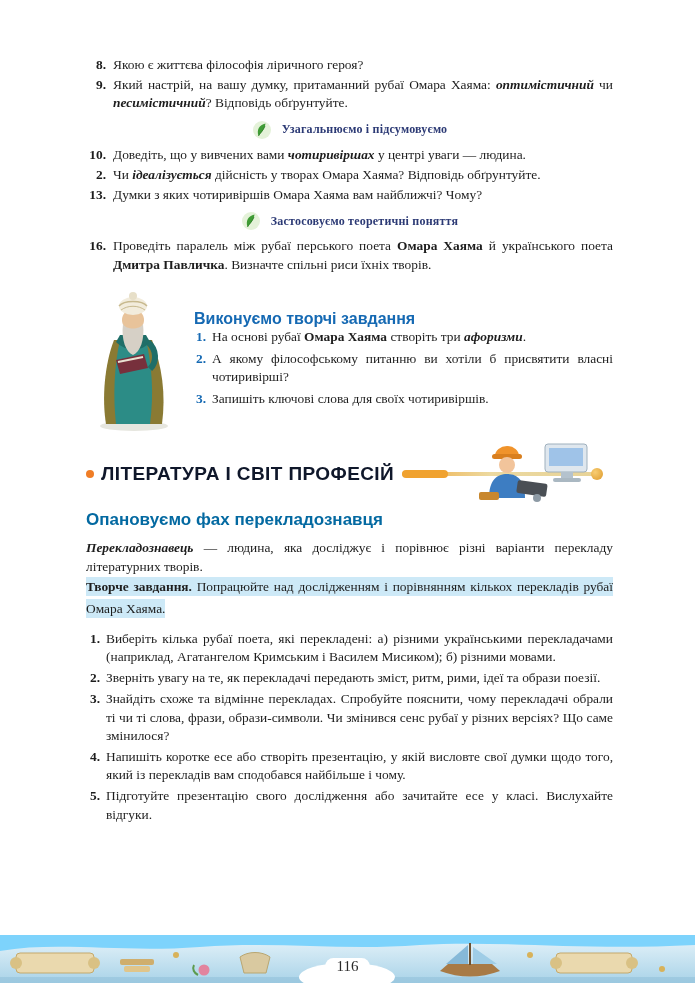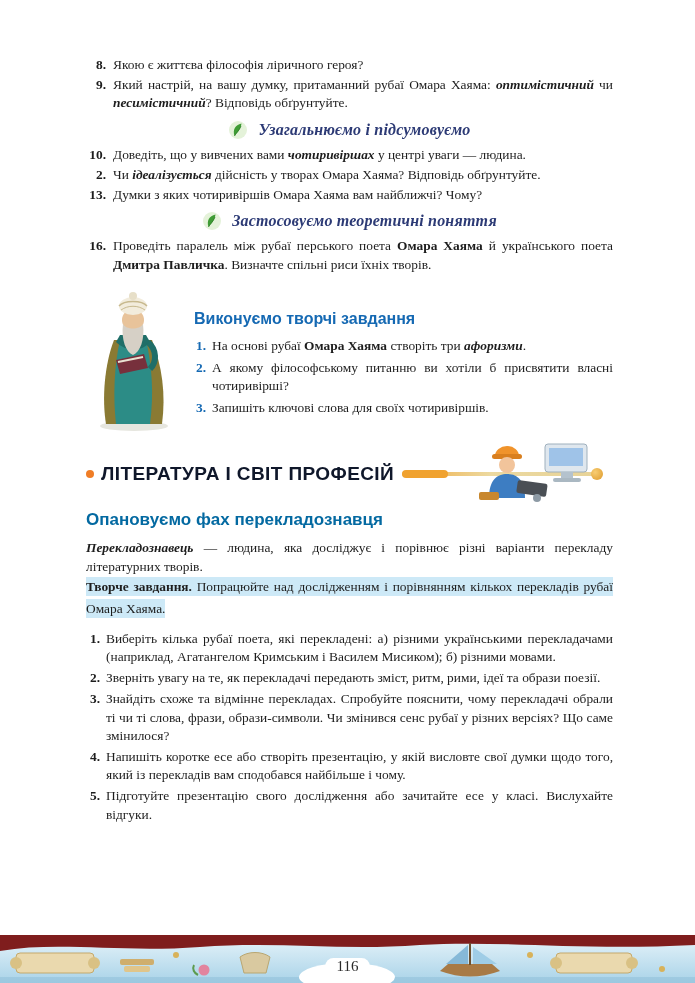--- a/index.html
+++ b/index.html
@@ -13,28 +13,28 @@
   
   .qlist { width:100%; }
   .qitem { display:flex; margin-bottom:2px; font-size:13.4px; line-height:1.36; text-align:justify; }
   .qnum { flex:0 0 27px; text-align:right; padding-right:7px; font-weight:700; }
   .qtext { flex:1; }
   b { font-weight:700; }
   i.em { font-weight:700; }
 
   
   .section-heading { display:flex; align-items:center; justify-content:center; gap:10px; margin:7px 0 6px; }
-  .sh-title { font-style:italic; font-weight:700; font-size:16px; color:#2c3a75; letter-spacing:.2px; }
+  .sh-title { font-weight:700; font-size:12px; color:#2c3a75; letter-spacing:.2px; }
   .leaf { display:inline-flex; width:20px; height:20px; }
 
   
   .creative { display:flex; margin-top:8px; min-height:150px; }
   .figure { flex:0 0 102px; }
   .creative-body { flex:1; padding:28px 0 0 6px; }
-  .creative-title { font-family:"Liberation Sans", sans-serif; font-weight:700; color:#1569b3; font-size:16px; margin-bottom:9px; }
+  .creative-title { font-family:"Liberation Sans", sans-serif; font-weight:700; color:#1569b3; font-size:16px; }
   .citems .qnum { flex-basis:18px; color:#1569b3; padding-right:6px; }
   .citems .qitem { margin-bottom:4px; }
 
   
   .band { position:relative; display:flex; align-items:center; margin-top:14px; height:48px; }
   .band-bullet { width:8px; height:8px; border-radius:50%; background:#f07d26; margin-right:7px; flex:0 0 auto; }
   .band-title { font-family:"Liberation Sans", sans-serif; font-weight:700; color:#0f172a; font-size:19px; letter-spacing:.4px; white-space:nowrap; }
   .band-line { flex:1; height:4px; margin-left:8px; margin-right:14px; border-radius:3px;
     background:linear-gradient(90deg,#f2a93b,#ecd9a0 45%,#e7d398); position:relative; }
   .band-line::before { content:""; position:absolute; left:0; top:-2px; width:46px; height:8px; border-radius:4px; background:#f0a22f; }
@@ -43,21 +43,21 @@
   .band-art { position:absolute; right:18px; bottom:-6px; width:120px; height:64px; }
 
   .red-heading { font-family:"Liberation Sans", sans-serif; font-weight:700; color:#0369a1; font-size:17px; margin:12px 0 9px; }
   .intro { font-size:13.4px; line-height:1.4; text-align:justify; margin-bottom:0; }
   .task { font-size:13.4px; line-height:1.62; text-align:justify; margin-bottom:10px; }
   .task .hl { background:#cde9f7; padding:2px 0; -webkit-box-decoration-break:clone; box-decoration-break:clone; }
   .steps .qnum { flex-basis:20px; padding-right:6px; }
   .steps .qitem { margin-bottom:3px; }
 
   
-  .footer { position:absolute; left:0; right:0; bottom:0; height:48px; background:#7f1d1d; }
+  .footer { position:absolute; left:0; right:0; bottom:0; height:48px; background:#7dd3fc; }
   .footer svg { display:block; }
   .page-num { position:absolute; left:50%; bottom:8px; transform:translateX(-50%);
     font-size:15px; color:#2a2a2a; background:#fff; padding:0 12px; border-radius:10px; }
 </style>
 </head>
 <body>
 
 <div class="page">
   <div class="content">
 

